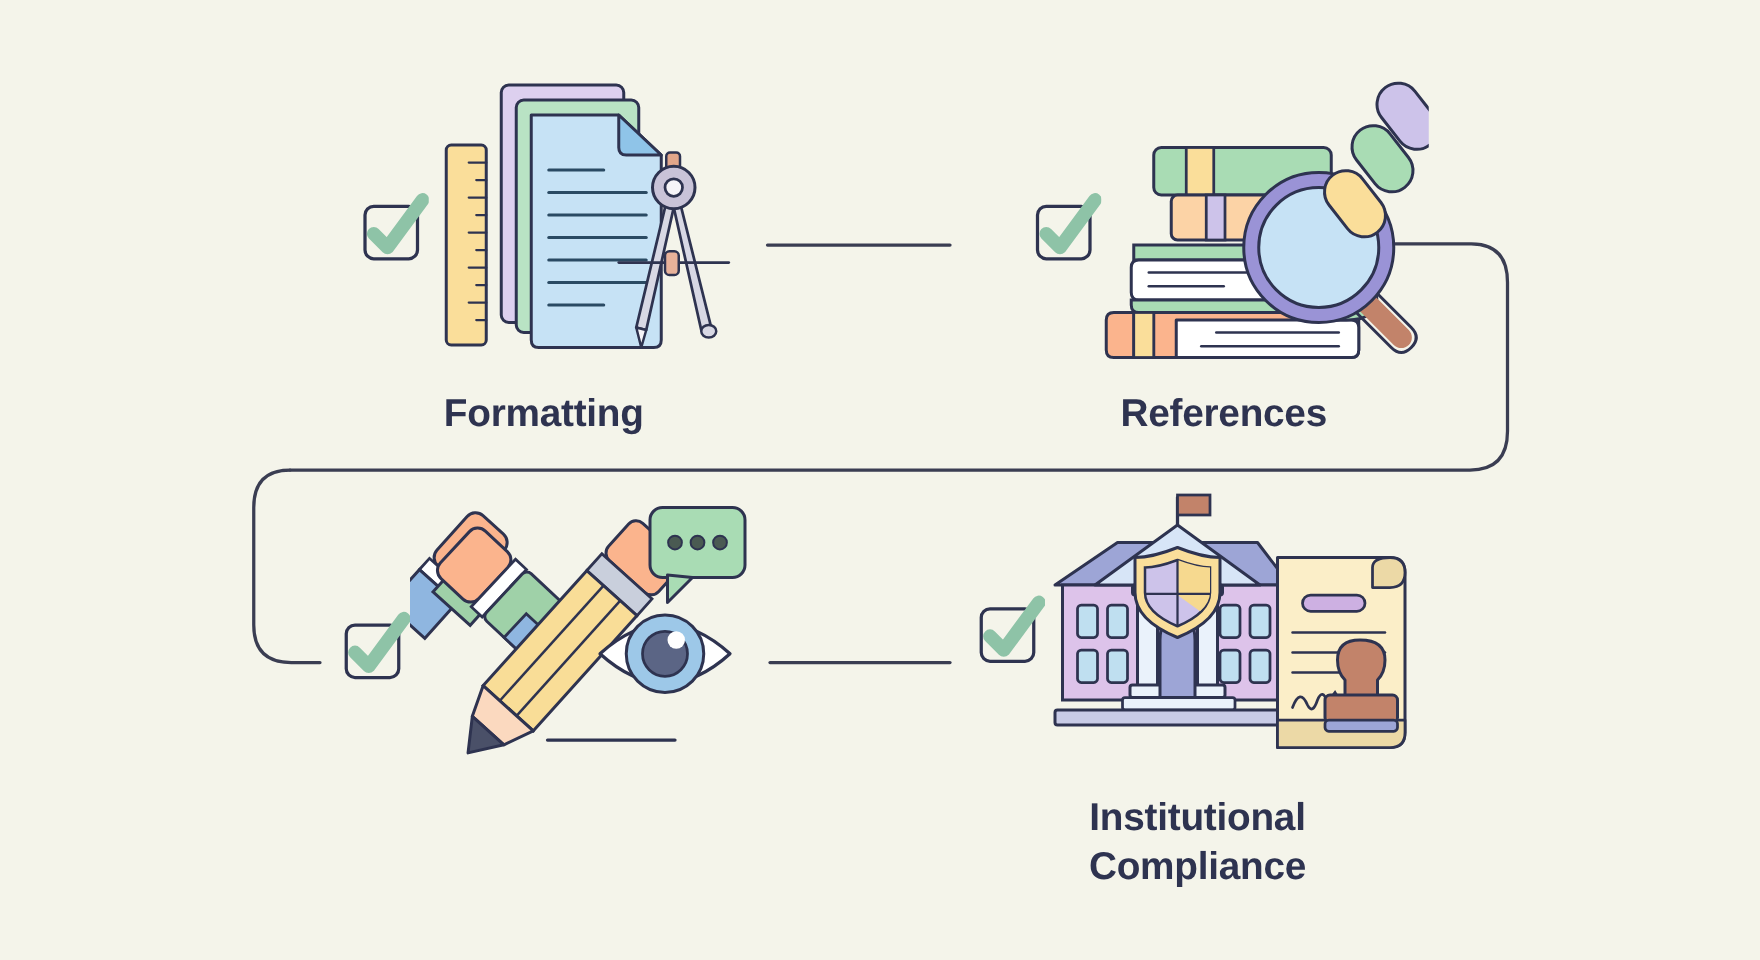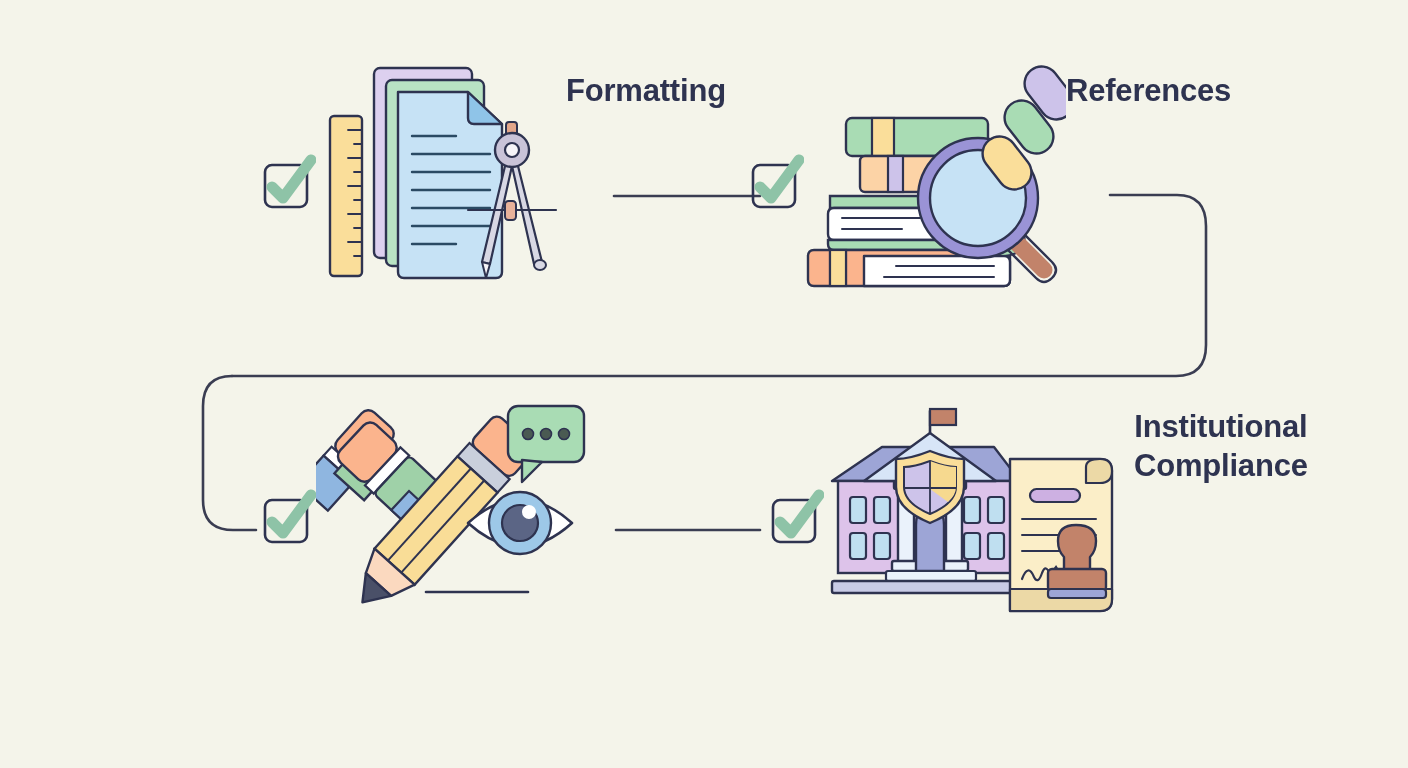--- a/index.html
+++ b/index.html
@@ -24,22 +24,22 @@
     position: absolute;
     left: 0;
     top: 0;
     width: 1408px;
     height: 768px;
     pointer-events: none;
   }
   .node {
     position: absolute;
     display: flex;
-    flex-direction: row;
-    align-items: flex-start;
+    flex-direction: column;
+    align-items: center;
   }
   .node-row {
     display: flex;
     flex-direction: row;
     align-items: center;
     justify-content: flex-start;
   }
   .checkbox-wrap {
     flex: 0 0 auto;
     width: 66px;
@@ -138,21 +138,21 @@
 
             <path d="M 166 204 L 170 220 L 174 206 Z" fill="#f6f4f8" stroke="#2e3350" stroke-width="2" stroke-linejoin="round"></path>
             <ellipse cx="224" cy="207" rx="6" ry="5" fill="#d8d8e4" stroke="#2e3350" stroke-width="2"></ellipse>
           </g>
         </svg>
       </div>
     </div>
     <div class="node-label" style="color: rgb(46, 51, 80);">Formatting</div>
   </div>
 
-  <div class="node" style="left:738px; top:60px; width:370px;">
+  <div class="node" style="left:794px; top:60px; width:370px;">
     <div class="node-row" style="height:240px;">
       <div class="checkbox-wrap">
         <svg width="66" height="66" viewBox="0 0 66 66">
           <rect x="15" y="18" width="42" height="42" rx="7" fill="none" stroke="#2e3350" stroke-width="2.6"></rect>
           <path d="M 22 40 L 33 51 L 61 13" fill="none" stroke="#8ec3a7" stroke-width="11" stroke-linecap="round" stroke-linejoin="round"></path>
         </svg>
       </div>
       <div class="art-wrap">
         <svg width="262" height="240" viewBox="0 0 262 240">
 
@@ -253,21 +253,21 @@
             <path d="M 206 62 L 206 84 L 226 64 Z" fill="#a9dcb4" stroke="#2e3350" stroke-width="2.4" stroke-linejoin="round"></path>
             <circle cx="212" cy="36" r="5.5" fill="#4a5a52" stroke="#2e3350" stroke-width="1.6"></circle>
             <circle cx="230" cy="36" r="5.5" fill="#4a5a52" stroke="#2e3350" stroke-width="1.6"></circle>
             <circle cx="248" cy="36" r="5.5" fill="#4a5a52" stroke="#2e3350" stroke-width="1.6"></circle>
           </g>
         </svg>
       </div>
     </div>
   </div>
 
-  <div class="node" style="left:758px; top:395px; width:400px;">
+  <div class="node" style="left:758px; top:382px; width:400px;">
     <div class="node-row" style="height:240px;">
       <div class="checkbox-wrap">
         <svg width="66" height="66" viewBox="0 0 66 66">
           <rect x="15" y="18" width="42" height="42" rx="7" fill="none" stroke="#2e3350" stroke-width="2.6"></rect>
           <path d="M 22 40 L 33 51 L 61 13" fill="none" stroke="#8ec3a7" stroke-width="11" stroke-linecap="round" stroke-linejoin="round"></path>
         </svg>
       </div>
       <div class="art-wrap">
         <svg width="310" height="220" viewBox="0 0 310 220">
 

